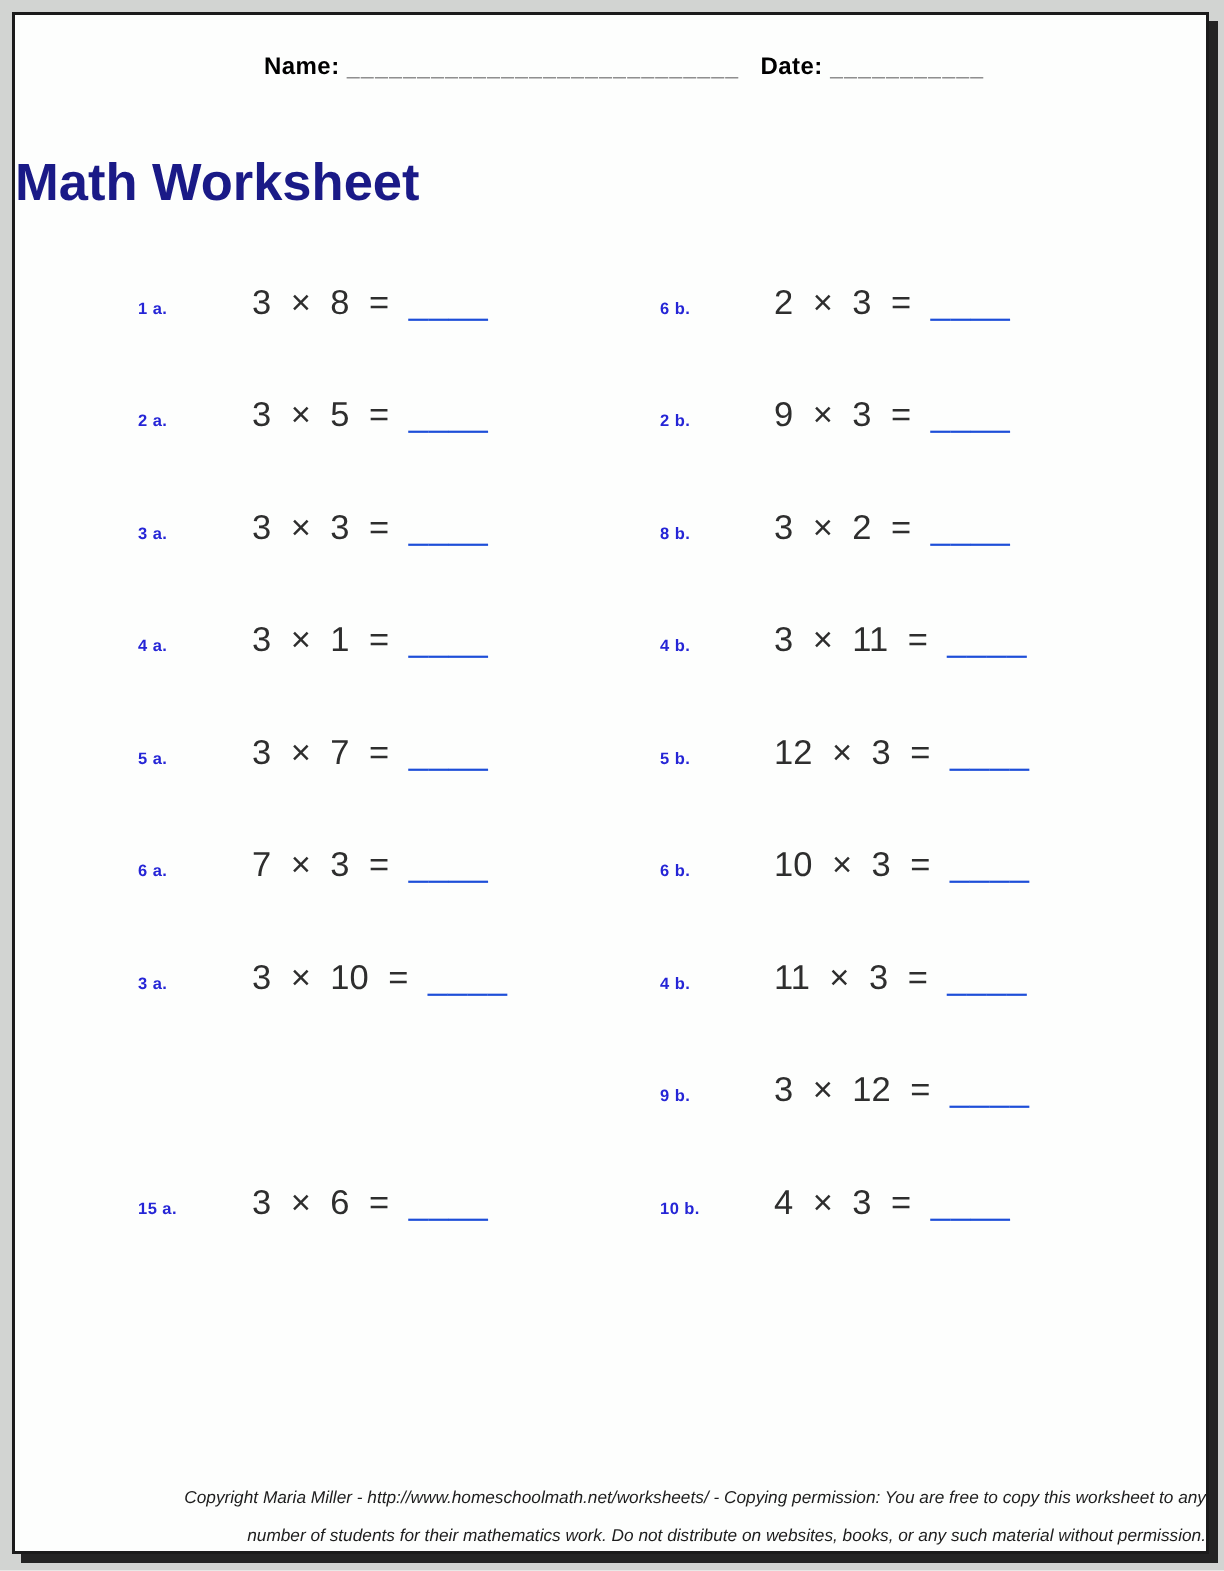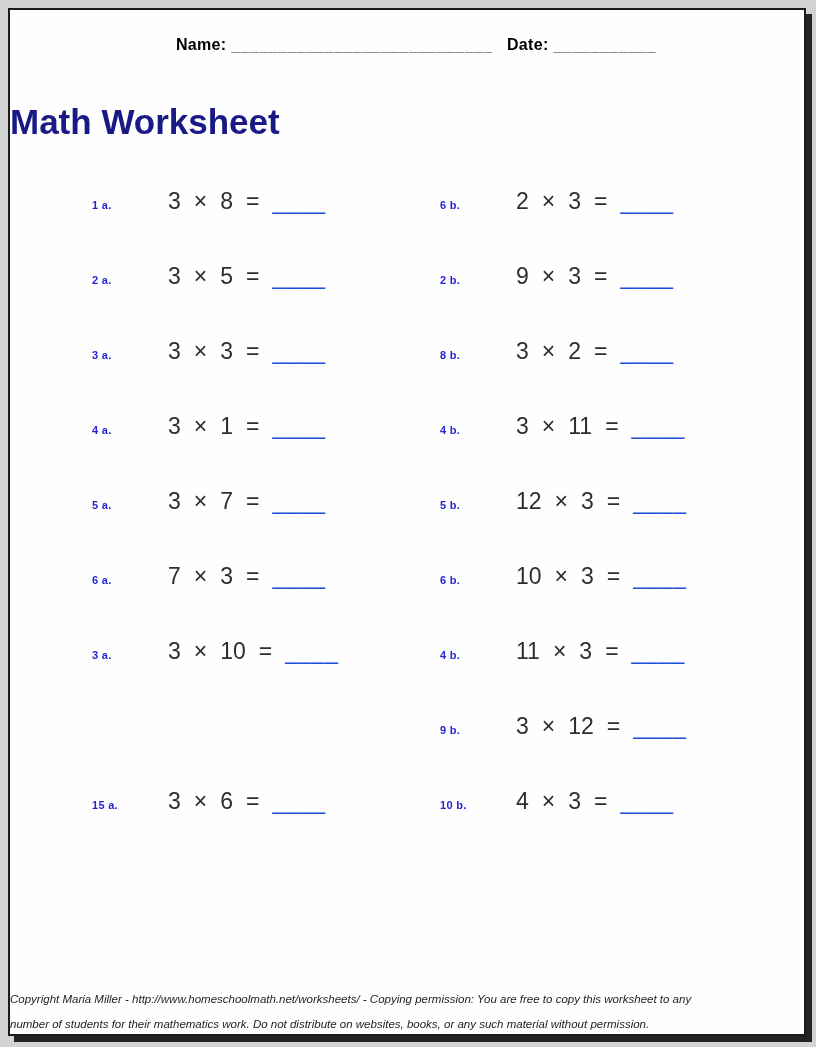--- a/index.html
+++ b/index.html
@@ -54,21 +54,21 @@
   .plabel {
     display: inline-block; width: 76px;
     font-size: 11px; font-weight: bold;
     color: var(--label-blue, #2525d6);
     letter-spacing: 0.3px;
   }
   .f, .op { color: var(--equation-text, #2e2e2e); margin-right: 13px; }
   .blank { color: #1d4ed8; letter-spacing: 0.5px; }
   .footer {
     position: absolute; top: 977px; left: 0; width: 100%;
-    text-align: left; font-style: italic;
+    text-align: right; font-style: italic;
     font-size: 11.5px; line-height: 25px; color: #1d1d1d;
   }
 </style>
 </head>
 <body>
 
 <div class="sheet">
 
   <div class="name-row">
     <span class="hlabel">Name:</span><span class="hline">____________________________</span><span class="hlabel date">Date:</span><span class="hline">___________</span>

